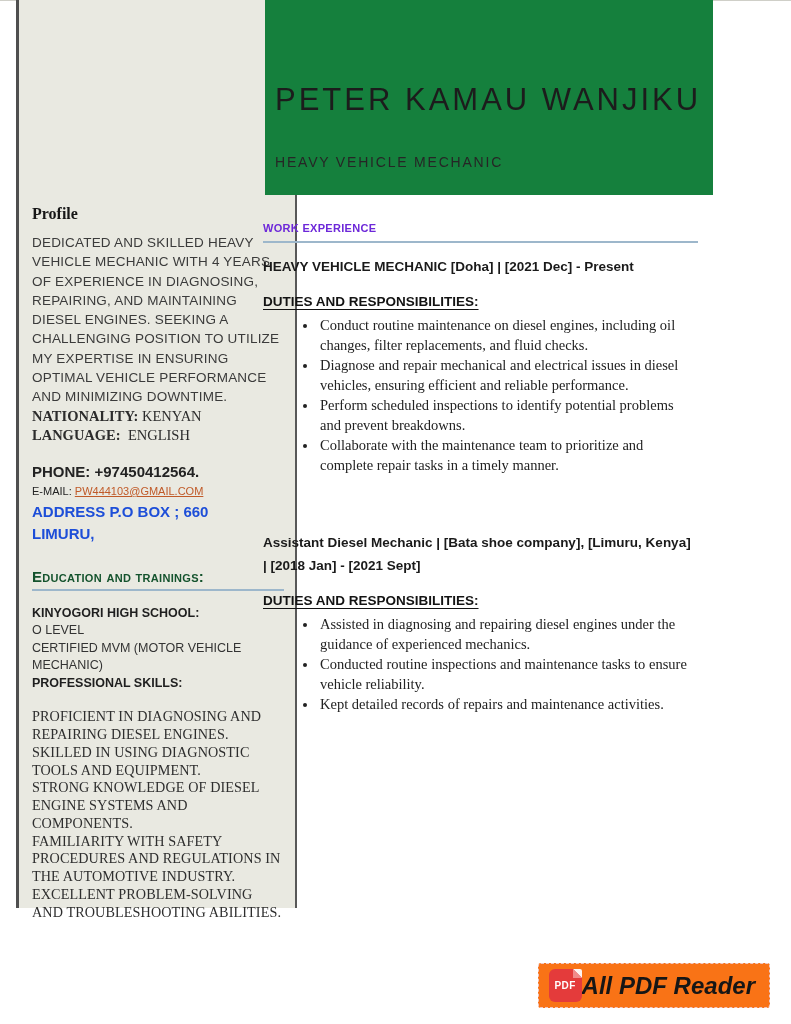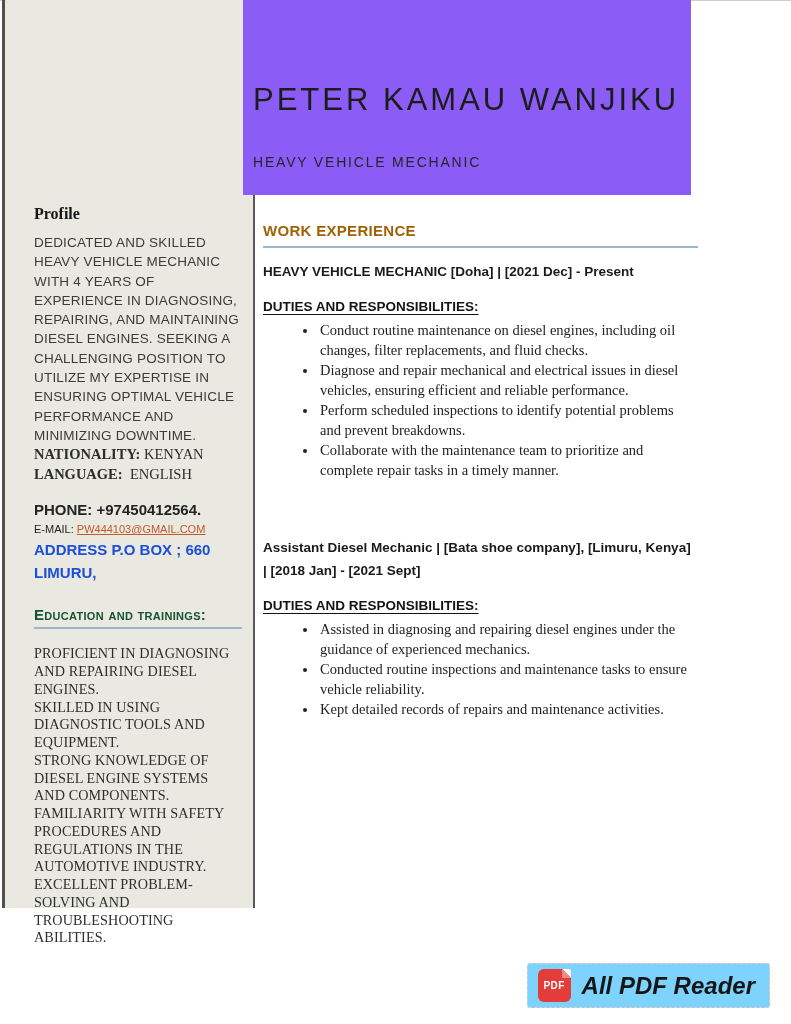--- a/index.html
+++ b/index.html
@@ -8,25 +8,25 @@
     position:relative;
     background:#ffffff;
     font-family:"Liberation Sans", sans-serif;
     color:#1f1f1f;
     overflow:hidden;
   }
   .page-top-line { position:absolute; top:0; left:0; width:791px; height:1px; background:#cfcfc8; }
 
   
   .sidebar {
-    position:absolute; left:2px; top:0; width:253px; height:908px;
+    position:absolute; left:16px; top:0; width:281px; height:908px;
     background:#e9e9e1;
     border-left:3px solid #4f4f4f;
     border-right:2px solid #585858;
-    padding:205px 11px 0 29px;
+    padding:205px 11px 0 13px;
   }
   .profile-heading {
     font-family:"Liberation Serif", serif;
     font-weight:700; font-size:16px; color:#161616;
   }
   .profile-body {
     margin-top:10px;
     font-size:13.5px; line-height:1.43; letter-spacing:0.2px; color:#3b3b3b;
   }
   .fact-line {
@@ -51,39 +51,39 @@
   .edu-bold { font-weight:700; color:#1f1f1f; }
 
   .skills-list {
     margin-top:16px;
     font-family:"Liberation Serif", serif;
     font-size:14.2px; line-height:1.25; letter-spacing:0.1px; color:#2e2e2e;
   }
 
   
   .header-band {
-    position:absolute; left:243px; top:0; width:448px; height:195px;
-    background:#8b5cf6;
+    position:absolute; left:265px; top:0; width:448px; height:195px;
+    background:#15803d;
     padding:82px 0 0 10px;
   }
   .person-name {
     font-size:31px; font-weight:400; letter-spacing:3px; color:#1c1c1c;
     white-space:nowrap;
   }
   .person-title {
     margin-top:36px;
     font-size:14px; letter-spacing:1.8px; color:#262626;
   }
 
   
   .main-col {
     position:absolute; left:263px; top:222px; width:435px;
   }
   .section-heading {
-    font-size:15px; font-weight:700; letter-spacing:0.3px; color:#a16207;
+    font-size:11px; font-weight:700; letter-spacing:0.3px; color:#6d28d9;
     border-bottom:2px solid #9db7cb;
     padding-bottom:7px;
   }
   .job-title {
     margin-top:28px;
     font-size:13.5px; font-weight:700; color:#1a1a1a; line-height:1.7;
   }
   .job-title.first { margin-top:13px; }
   .duties-heading {
     margin-top:15px;
@@ -97,24 +97,24 @@
     font-family:"Liberation Serif", serif;
     font-size:14.5px; line-height:1.38; color:#222;
   }
   .duty-list li { padding-left:2px; }
   .job-2 { margin-top:57px; }
 
   
   .pdf-badge {
     position:absolute; right:21px; bottom:16px;
     height:45px; min-width:212px;
-    background:#7dd3fc;
+    background:#f97316;
     border:1px dashed #f0c9c6;
     border-radius:3px;
-    display:flex; align-items:center; gap:11px;
+    display:flex; align-items:center; 
     padding:0 14px 0 10px;
   }
   .pdf-icon {
     position:relative; width:33px; height:33px;
     background:#e43b3b; border-radius:6px;
     display:flex; align-items:center; justify-content:center;
     flex:0 0 auto;
   }
   .pdf-icon::after {
     content:""; position:absolute; top:0; right:0;
@@ -152,20 +152,26 @@
   <div class="contact-block">
     <div class="phone-line">PHONE: +97450412564.</div>
     <div class="email-line">
       <span>E-MAIL:</span>
       <a href="#" class="email-link">PW444103@GMAIL.COM</a>
     </div>
     <div class="address-line">ADDRESS P.O BOX ; 660 LIMURU,</div>
   </div>
 
   <h3 class="edu-heading">Education and trainings:</h3>
+  <div class="edu-list">
+    <div class="edu-bold">KINYOGORI HIGH SCHOOL:</div>
+    <div>O LEVEL</div>
+    <div>CERTIFIED MVM (MOTOR VEHICLE MECHANIC)</div>
+    <div class="edu-bold">PROFESSIONAL SKILLS:</div>
+  </div>
 
   <div class="skills-list">
     <div>PROFICIENT IN DIAGNOSING AND REPAIRING DIESEL ENGINES.</div>
     <div>SKILLED IN USING DIAGNOSTIC TOOLS AND EQUIPMENT.</div>
     <div>STRONG KNOWLEDGE OF DIESEL ENGINE SYSTEMS AND COMPONENTS.</div>
     <div>FAMILIARITY WITH SAFETY PROCEDURES AND REGULATIONS IN THE AUTOMOTIVE INDUSTRY.</div>
     <div>EXCELLENT PROBLEM-SOLVING AND TROUBLESHOOTING ABILITIES.</div>
   </div>
 </aside>
 

